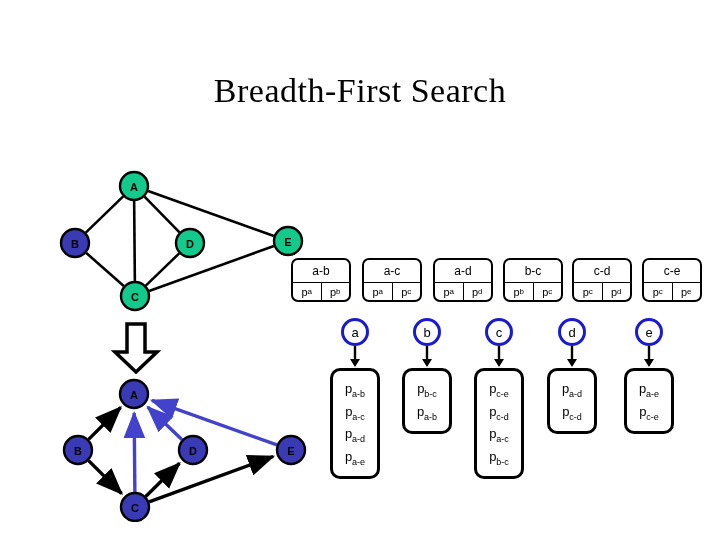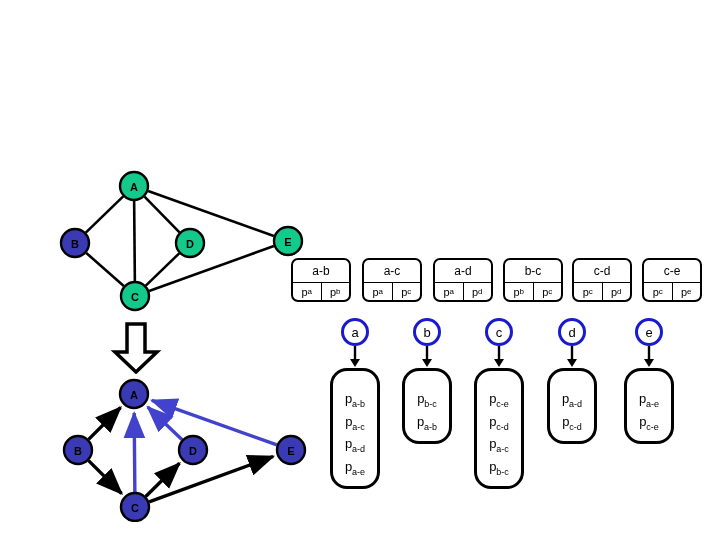--- a/index.html
+++ b/index.html
@@ -117,42 +117,43 @@
     color: #000000;
   }
   .vertex-arrow {
     position: relative;
     width: 64px;
     height: 22px;
   }
   .vertex-arrow svg { display: block; }
   .vertex-list {
     border: 3px solid #000000;
-    border-radius: 17px;
+    border-radius: 10px;
     box-sizing: border-box;
     background: #ffffff;
-    padding: 19px 0 6px 0;
+    padding: 9px 0 6px 0;
     display: flex;
     flex-direction: column;
     align-items: center;
   }
   .vertex-list-item {
     font-family: "Liberation Sans", sans-serif;
     font-size: 13px;
     color: #000000;
     line-height: 17px;
     white-space: nowrap;
   }
   .vertex-list-item sub { font-size: 9px; }
 </style>
 </head>
 <body>
 
 <div id="slide">
 
+  <div id="title">Breadth-First Search</div>
 
   <svg id="graph-top-layer" class="graph-svg" viewBox="0 0 280 160">
     <g id="top-edges">
         <line x1="83.21212914872844" y1="36.42218031394032" x2="45.78787085127156" y2="72.57781968605967" stroke="#000000" stroke-width="2.6" stroke-linecap="butt"></line>
         <line x1="94.13635800185187" y1="40.99938020370612" x2="94.86364199814813" y2="121.00061979629388" stroke="#000000" stroke-width="2.6" stroke-linecap="butt"></line>
         <line x1="104.5123263591651" y1="36.700046472721624" x2="139.48767364083488" y2="72.29995352727838" stroke="#000000" stroke-width="2.6" stroke-linecap="butt"></line>
         <line x1="108.12612867392257" y1="31.045045954972345" x2="233.87387132607745" y2="75.95495404502766" stroke="#000000" stroke-width="2.6" stroke-linecap="butt"></line>
         <line x1="46.242098176728284" y1="92.93052005610998" x2="83.75790182327172" y2="126.06947994389002" stroke="#000000" stroke-width="2.6" stroke-linecap="butt"></line>
         <line x1="105.80116837469376" y1="125.59160138438601" x2="139.19883162530624" y2="93.40839861561399" stroke="#000000" stroke-width="2.6" stroke-linecap="butt"></line>
         <line x1="109.11566188382254" y1="130.9257424600638" x2="233.88433811617745" y2="86.07425753993621" stroke="#000000" stroke-width="2.6" stroke-linecap="butt"></line>

